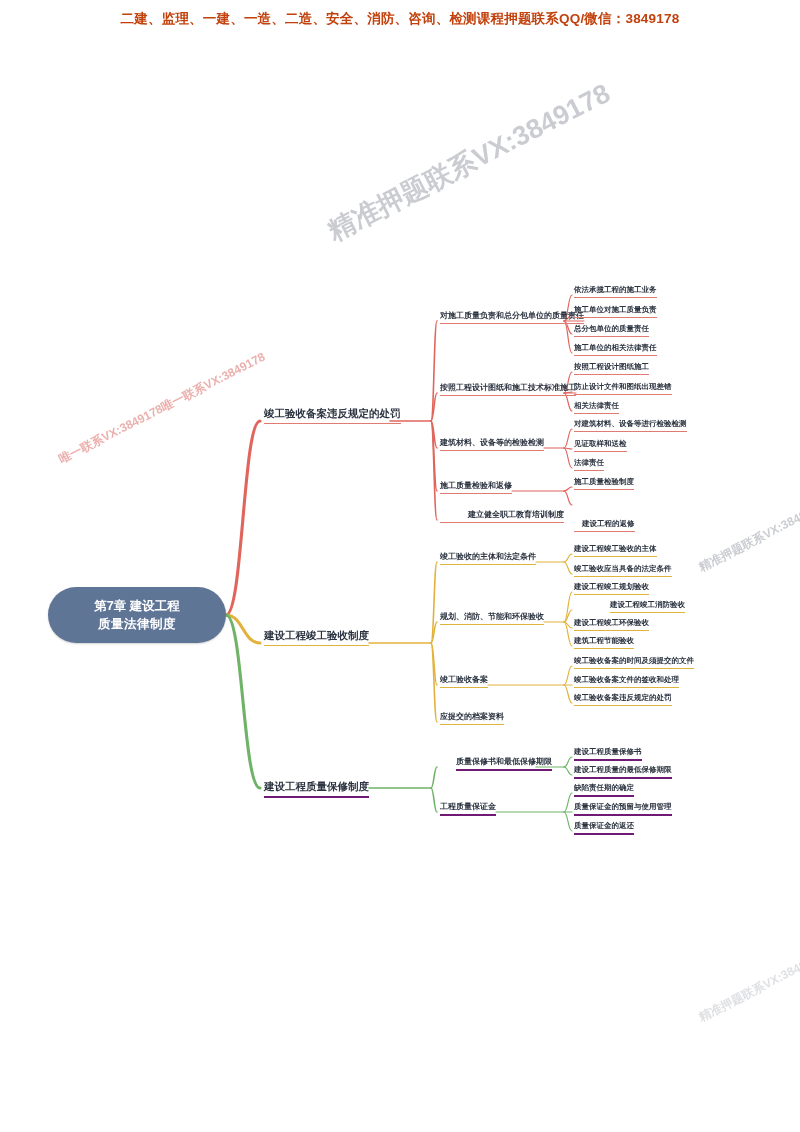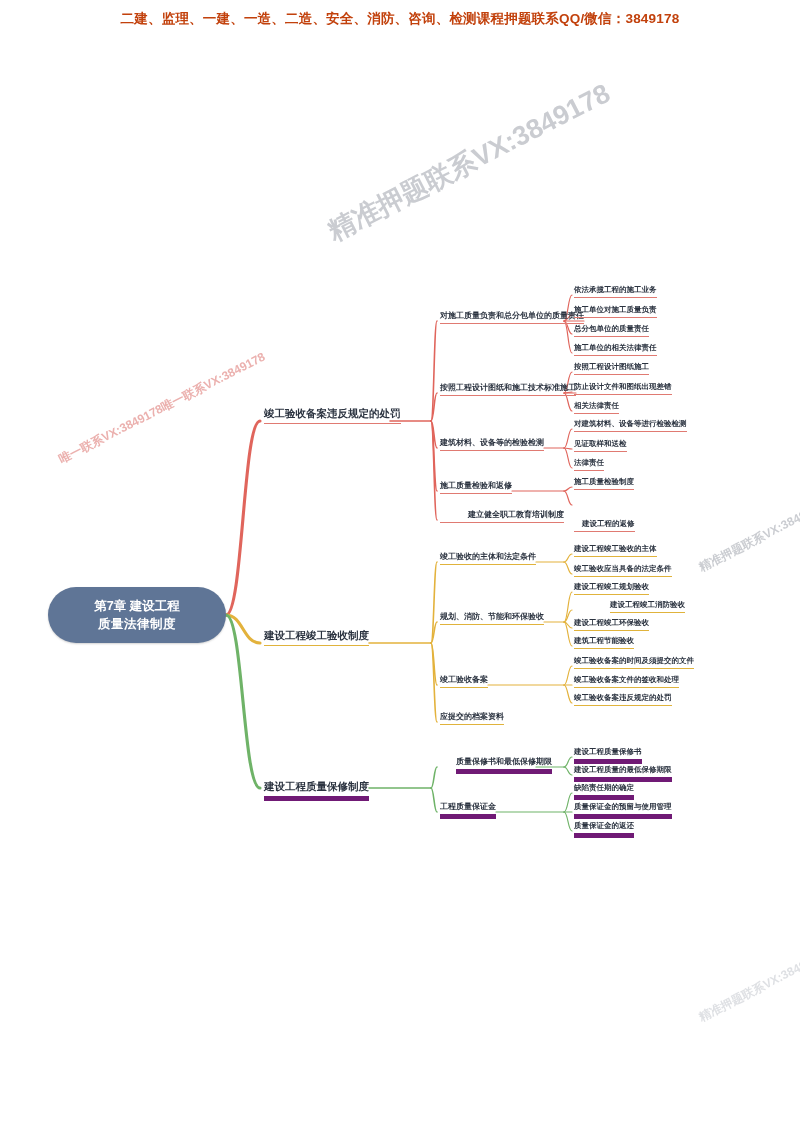--- a/index.html
+++ b/index.html
@@ -40,21 +40,21 @@
     display:flex;flex-direction:column;align-items:center;justify-content:center;
     color:#ffffff;font-weight:bold;font-size:12.5px;line-height:1.45;
     box-shadow:0 1px 2px rgba(0,0,0,.18);
   }
   .root .l2{letter-spacing:.5px;}
   .lv1{font-size:10.5px;font-weight:bold;padding-bottom:2px;}
   .lv2{font-size:8px;font-weight:bold;padding-bottom:1.5px;}
   .lv3{font-size:7.5px;font-weight:bold;padding-bottom:1.5px;}
   .ul-r{border-bottom:1px solid #e07a72;}
   .ul-y{border-bottom:1px solid #e0b33c;}
-  .ul-g{border-bottom:5px solid #701a75;}
+  .ul-g{border-bottom:2px solid #701a75;}
 </style>
 </head>
 <body>
 
 <div id="stage">
 
   <div class="hdr">二建、监理、一建、一造、二造、安全、消防、咨询、检测课程押题联系QQ/微信：3849178</div>
 
   <svg id="links" viewBox="0 0 800 1132" xmlns="http://www.w3.org/2000/svg">
       <path d="M 226 615 C 243 615, 243 421, 260 421" stroke="#e0655c" stroke-width="3.1"></path>

